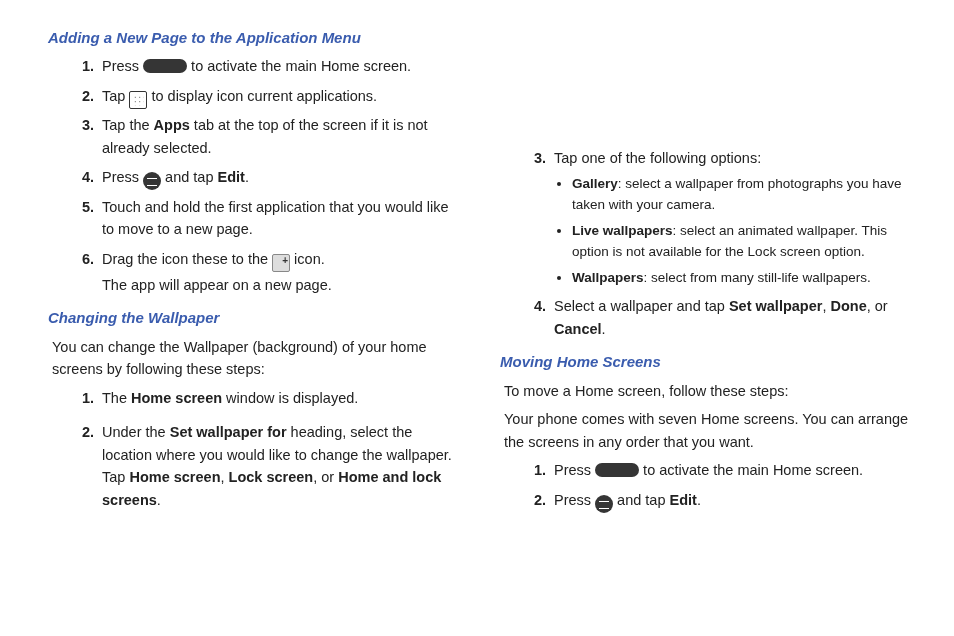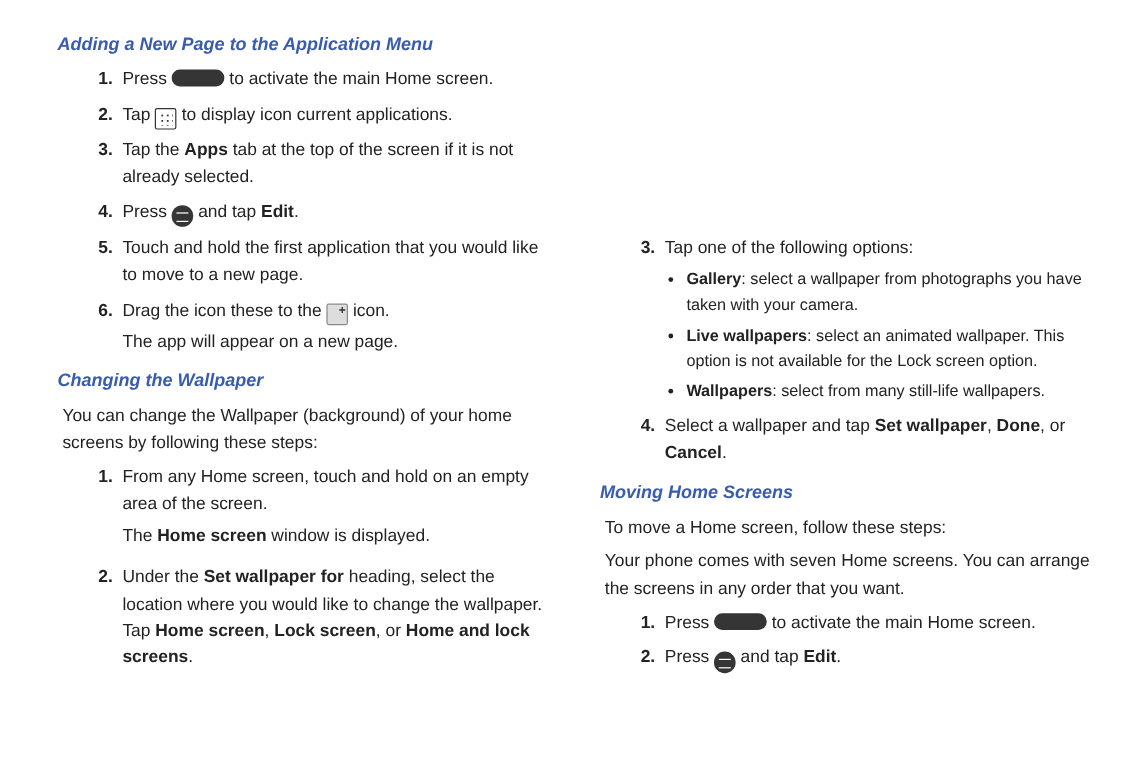--- a/index.html
+++ b/index.html
@@ -152,21 +152,20 @@
       <li>
         <span>Drag the icon these to the </span><span class="icon icon-newpage"></span><span> icon.</span>
         <div class="subline">The app will appear on a new page.</div>
       </li>
     </ol>
 
     <h3 class="section-heading">Changing the Wallpaper</h3>
     <p class="intro">You can change the Wallpaper (background) of your home screens by following these steps:</p>
     <ol class="numbered">
       <li>
-        <span>From any Home screen, touch and hold on an empty area of the screen.</span>
         <div class="subline">
           <span>The </span><b>Home screen</b><span> window is displayed.</span>
         </div>
       </li>
       <li style="margin-top:12px;">
         <span>Under the </span><b>Set wallpaper for</b><span> heading, select the location where you would like to change the wallpaper. Tap </span><b>Home screen</b><span>, </span><b>Lock screen</b><span>, or </span><b>Home and lock screens</b><span>.</span>
       </li>
     </ol>
   </div>
 

